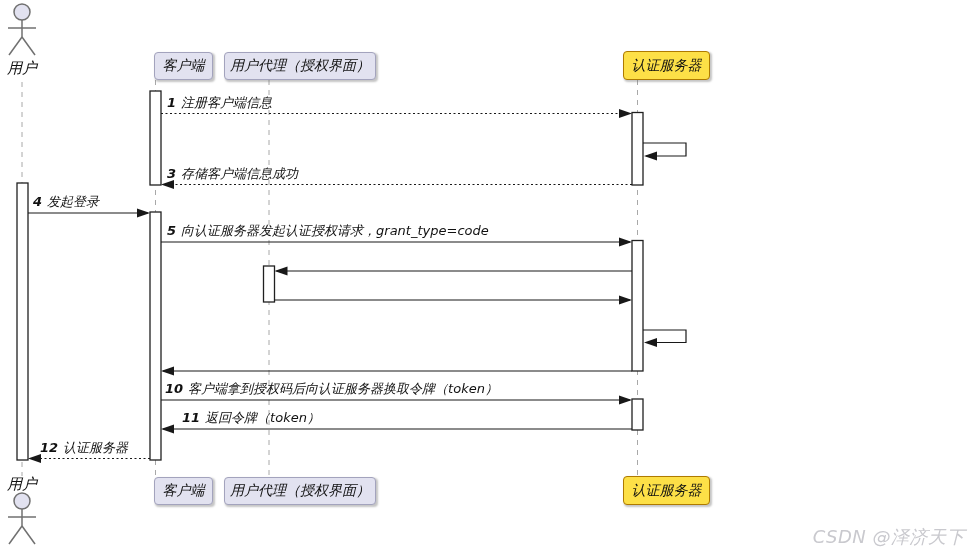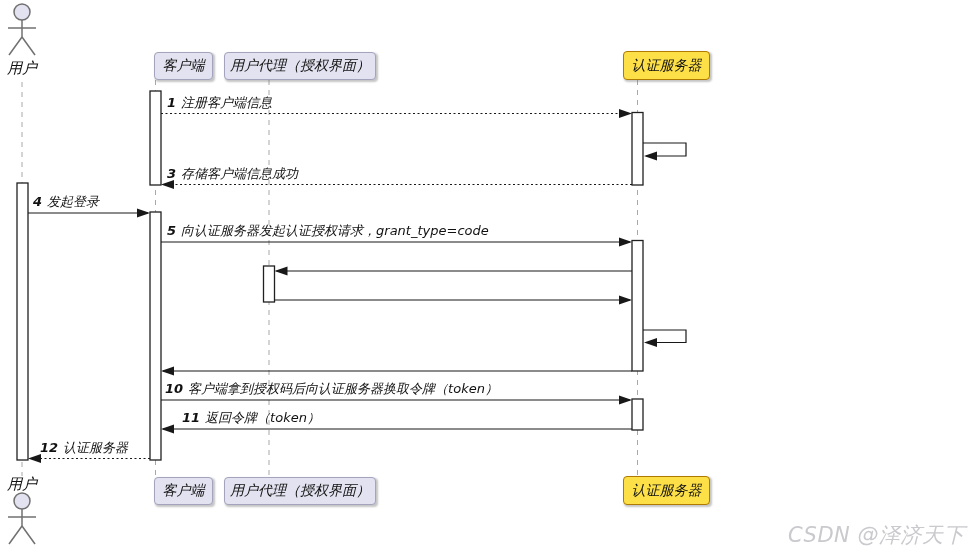--- a/index.html
+++ b/index.html
@@ -38,21 +38,21 @@
     position:absolute;
     font-size:13px;color:#111;
     white-space:nowrap;
     line-height:16px;
     text-align:center;
   }
   .msg .num{font-weight:bold;margin-right:5px;}
   #watermark{
     position:absolute;
     right:7px;bottom:8px;
-    font-size:21px;
+    font-size:18px;
     color:#C9C9CE;
     letter-spacing:.5px;
     white-space:nowrap;
   }
 </style>
 </head>
 <body>
 
 <div id="canvas">
 

